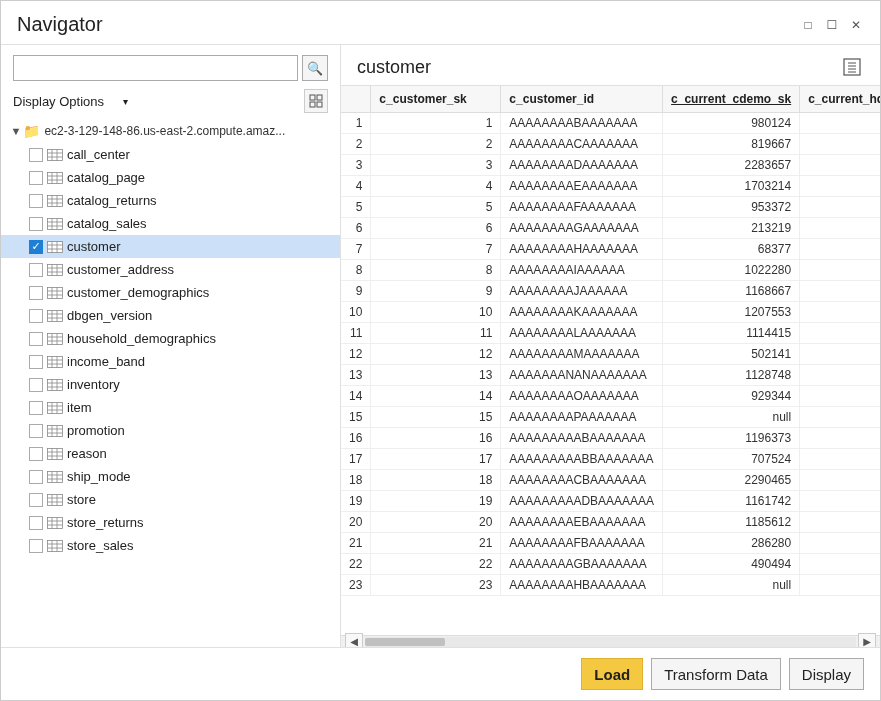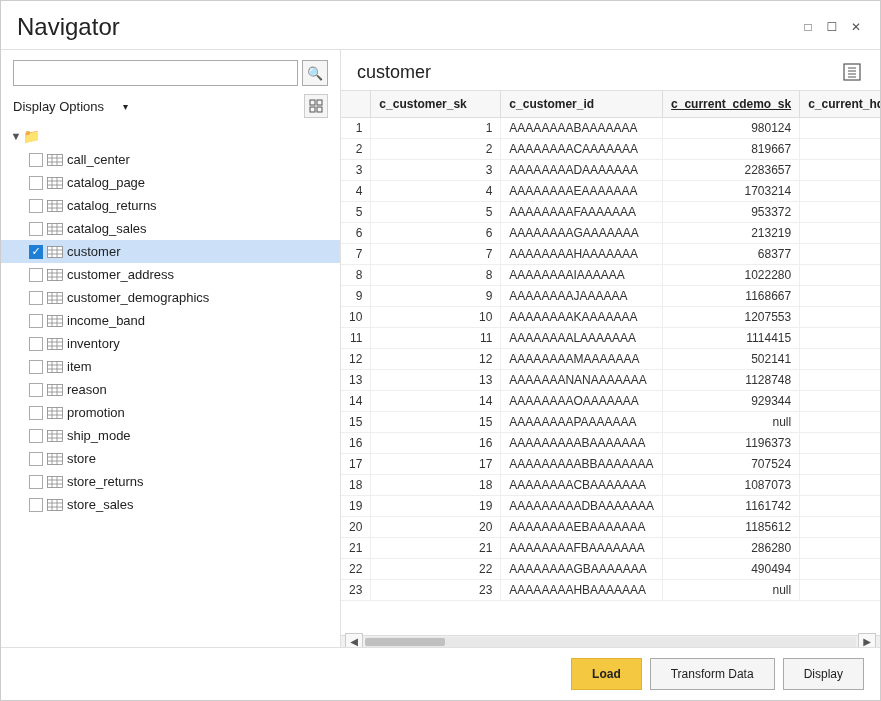--- a/index.html
+++ b/index.html
@@ -25,21 +25,21 @@
     }
     .title-bar {
       background: #fff;
       padding: 12px 16px 8px 16px;
       display: flex;
       align-items: center;
       justify-content: space-between;
       border-bottom: none;
     }
     .title-bar-left {
-      font-size: 24px;
+      font-size: 20px;
       font-weight: 300;
       color: #222;
     }
     .title-bar-controls {
       display: flex;
       gap: 8px;
     }
     .title-btn {
       width: 16px;
       height: 16px;
@@ -247,25 +247,25 @@
       padding: 10px 16px;
       display: flex;
       align-items: center;
       justify-content: flex-end;
       gap: 8px;
       border-top: 1px solid #e0e0e0;
       background: #fff;
     }
     .btn {
       height: 32px;
-      padding: 0 20px;
+      padding: 0 12px;
       border: 1px solid #aaa;
       background: #f5f5f5;
       cursor: pointer;
-      font-size: 12px;
+      font-size: 15px;
       color: #222;
     }
     .btn.primary {
       background: #f5c842;
       border-color: #e0b030;
       font-weight: 600;
       color: #222;
     }
     .scrollbar-thumb-h {
       height: 12px;
@@ -346,20 +346,21 @@
           </svg>
         </div>
       </div>
 
       <div class="tree-area">
         <div class="tree-scroll">
 
           <div class="tree-node root">
             <span class="expand-icon">▼</span>
             <span style="margin-right:4px; color:#e6a817; font-size:14px;">📁</span>
+            <span>ec2-3-129-148-86.us-east-2.compute.amaz...</span>
           </div>
 
           <div id="tree-items-container">
               <div class="tree-node">
                 <span class="indent"></span>
                 <span class="checkbox"></span>
                 <span style="display: inline-flex; align-items: center; margin-right: 4px;">
                   <svg width="16" height="12" viewBox="0 0 16 12">
       <rect x="0.5" y="0.5" width="15" height="11" fill="white" stroke="#888" stroke-width="0.8"></rect>
       <line x1="0.5" y1="4" x2="15.5" y2="4" stroke="#888" stroke-width="0.8"></line>
@@ -459,20 +460,48 @@
                 <span class="checkbox"></span>
                 <span style="display: inline-flex; align-items: center; margin-right: 4px;">
                   <svg width="16" height="12" viewBox="0 0 16 12">
       <rect x="0.5" y="0.5" width="15" height="11" fill="white" stroke="#888" stroke-width="0.8"></rect>
       <line x1="0.5" y1="4" x2="15.5" y2="4" stroke="#888" stroke-width="0.8"></line>
       <line x1="0.5" y1="8" x2="15.5" y2="8" stroke="#888" stroke-width="0.8"></line>
       <line x1="5" y1="0.5" x2="5" y2="11.5" stroke="#888" stroke-width="0.8"></line>
       <line x1="10" y1="0.5" x2="10" y2="11.5" stroke="#888" stroke-width="0.8"></line>
     </svg>
                 </span>
+                <span>dbgen_version</span>
+              </div>
+              <div class="tree-node">
+                <span class="indent"></span>
+                <span class="checkbox"></span>
+                <span style="display: inline-flex; align-items: center; margin-right: 4px;">
+                  <svg width="16" height="12" viewBox="0 0 16 12">
+      <rect x="0.5" y="0.5" width="15" height="11" fill="white" stroke="#888" stroke-width="0.8"></rect>
+      <line x1="0.5" y1="4" x2="15.5" y2="4" stroke="#888" stroke-width="0.8"></line>
+      <line x1="0.5" y1="8" x2="15.5" y2="8" stroke="#888" stroke-width="0.8"></line>
+      <line x1="5" y1="0.5" x2="5" y2="11.5" stroke="#888" stroke-width="0.8"></line>
+      <line x1="10" y1="0.5" x2="10" y2="11.5" stroke="#888" stroke-width="0.8"></line>
+    </svg>
+                </span>
+                <span>household_demographics</span>
+              </div>
+              <div class="tree-node">
+                <span class="indent"></span>
+                <span class="checkbox"></span>
+                <span style="display: inline-flex; align-items: center; margin-right: 4px;">
+                  <svg width="16" height="12" viewBox="0 0 16 12">
+      <rect x="0.5" y="0.5" width="15" height="11" fill="white" stroke="#888" stroke-width="0.8"></rect>
+      <line x1="0.5" y1="4" x2="15.5" y2="4" stroke="#888" stroke-width="0.8"></line>
+      <line x1="0.5" y1="8" x2="15.5" y2="8" stroke="#888" stroke-width="0.8"></line>
+      <line x1="5" y1="0.5" x2="5" y2="11.5" stroke="#888" stroke-width="0.8"></line>
+      <line x1="10" y1="0.5" x2="10" y2="11.5" stroke="#888" stroke-width="0.8"></line>
+    </svg>
+                </span>
                 <span>income_band</span>
               </div>
               <div class="tree-node">
                 <span class="indent"></span>
                 <span class="checkbox"></span>
                 <span style="display: inline-flex; align-items: center; margin-right: 4px;">
                   <svg width="16" height="12" viewBox="0 0 16 12">
       <rect x="0.5" y="0.5" width="15" height="11" fill="white" stroke="#888" stroke-width="0.8"></rect>
       <line x1="0.5" y1="4" x2="15.5" y2="4" stroke="#888" stroke-width="0.8"></line>
       <line x1="0.5" y1="8" x2="15.5" y2="8" stroke="#888" stroke-width="0.8"></line>
@@ -501,35 +530,35 @@
                 <span class="checkbox"></span>
                 <span style="display: inline-flex; align-items: center; margin-right: 4px;">
                   <svg width="16" height="12" viewBox="0 0 16 12">
       <rect x="0.5" y="0.5" width="15" height="11" fill="white" stroke="#888" stroke-width="0.8"></rect>
       <line x1="0.5" y1="4" x2="15.5" y2="4" stroke="#888" stroke-width="0.8"></line>
       <line x1="0.5" y1="8" x2="15.5" y2="8" stroke="#888" stroke-width="0.8"></line>
       <line x1="5" y1="0.5" x2="5" y2="11.5" stroke="#888" stroke-width="0.8"></line>
       <line x1="10" y1="0.5" x2="10" y2="11.5" stroke="#888" stroke-width="0.8"></line>
     </svg>
                 </span>
+                <span>promotion</span>
+              </div>
+              <div class="tree-node">
+                <span class="indent"></span>
+                <span class="checkbox"></span>
+                <span style="display: inline-flex; align-items: center; margin-right: 4px;">
+                  <svg width="16" height="12" viewBox="0 0 16 12">
+      <rect x="0.5" y="0.5" width="15" height="11" fill="white" stroke="#888" stroke-width="0.8"></rect>
+      <line x1="0.5" y1="4" x2="15.5" y2="4" stroke="#888" stroke-width="0.8"></line>
+      <line x1="0.5" y1="8" x2="15.5" y2="8" stroke="#888" stroke-width="0.8"></line>
+      <line x1="5" y1="0.5" x2="5" y2="11.5" stroke="#888" stroke-width="0.8"></line>
+      <line x1="10" y1="0.5" x2="10" y2="11.5" stroke="#888" stroke-width="0.8"></line>
+    </svg>
+                </span>
                 <span>reason</span>
-              </div>
-              <div class="tree-node">
-                <span class="indent"></span>
-                <span class="checkbox"></span>
-                <span style="display: inline-flex; align-items: center; margin-right: 4px;">
-                  <svg width="16" height="12" viewBox="0 0 16 12">
-      <rect x="0.5" y="0.5" width="15" height="11" fill="white" stroke="#888" stroke-width="0.8"></rect>
-      <line x1="0.5" y1="4" x2="15.5" y2="4" stroke="#888" stroke-width="0.8"></line>
-      <line x1="0.5" y1="8" x2="15.5" y2="8" stroke="#888" stroke-width="0.8"></line>
-      <line x1="5" y1="0.5" x2="5" y2="11.5" stroke="#888" stroke-width="0.8"></line>
-      <line x1="10" y1="0.5" x2="10" y2="11.5" stroke="#888" stroke-width="0.8"></line>
-    </svg>
-                </span>
-                <span>promotion</span>
               </div>
               <div class="tree-node">
                 <span class="indent"></span>
                 <span class="checkbox"></span>
                 <span style="display: inline-flex; align-items: center; margin-right: 4px;">
                   <svg width="16" height="12" viewBox="0 0 16 12">
       <rect x="0.5" y="0.5" width="15" height="11" fill="white" stroke="#888" stroke-width="0.8"></rect>
       <line x1="0.5" y1="4" x2="15.5" y2="4" stroke="#888" stroke-width="0.8"></line>
       <line x1="0.5" y1="8" x2="15.5" y2="8" stroke="#888" stroke-width="0.8"></line>
       <line x1="5" y1="0.5" x2="5" y2="11.5" stroke="#888" stroke-width="0.8"></line>
@@ -728,21 +757,21 @@
                 <td class="row-num">17</td>
                 <td class="num">17</td>
                 <td>AAAAAAAAABBAAAAAAA</td>
                 <td class="num">707524</td>
                 <td class="num">38</td>
               </tr>
               <tr>
                 <td class="row-num">18</td>
                 <td class="num">18</td>
                 <td>AAAAAAAACBAAAAAAA</td>
-                <td class="num">1087073</td>
+                <td class="num">2290465</td>
                 <td class="num">65</td>
               </tr>
               <tr>
                 <td class="row-num">19</td>
                 <td class="num">19</td>
                 <td>AAAAAAAAADBAAAAAAA</td>
                 <td class="num">1161742</td>
                 <td class="num">42</td>
               </tr>
               <tr>

